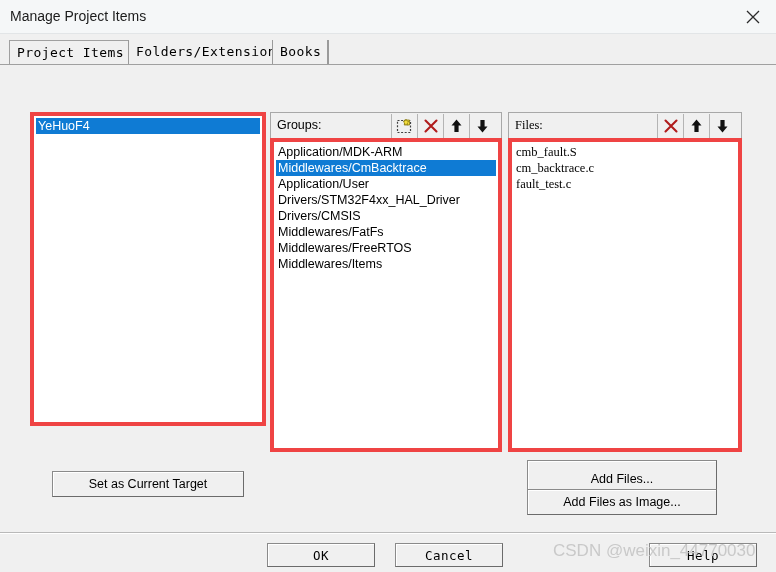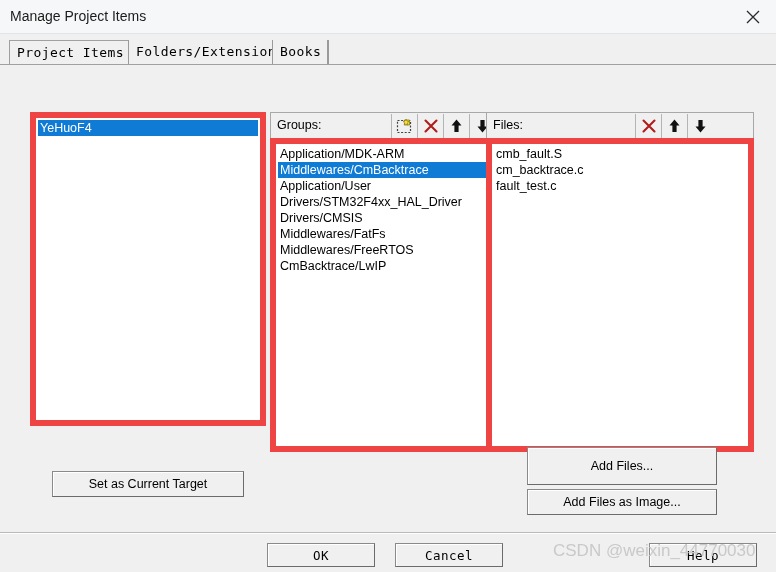--- a/index.html
+++ b/index.html
@@ -127,21 +127,21 @@
     background: #f0f0f0;
     border-left: 1px solid #b4b4b4;
     display: flex;
     align-items: center;
     justify-content: center;
     cursor: default;
   }
   .iconbtn svg { display: block; }
 
   .listbox {
-    border: 6px solid #ef4444;
+    border: 4px solid #ef4444;
     background: #ffffff;
     box-sizing: border-box;
     overflow: hidden;
     position: relative;
     padding-top: 1px;
   }
   .listbox-inner {
     position: absolute;
     left: 2px; right: 2px; top: 2px; bottom: 2px;
     background: #fff;
@@ -270,26 +270,26 @@
     </div>
     <div class="listbox" style="height:314px;">
       <div class="listbox-inner">
         <div class="li">Application/MDK-ARM</div>
         <div class="li selected">Middlewares/CmBacktrace</div>
         <div class="li">Application/User</div>
         <div class="li">Drivers/STM32F4xx_HAL_Driver</div>
         <div class="li">Drivers/CMSIS</div>
         <div class="li">Middlewares/FatFs</div>
         <div class="li">Middlewares/FreeRTOS</div>
-        <div class="li">CmBacktrace/LwIP</div>
+        <div class="li">Middlewares/Items</div>
       </div>
     </div>
   </div>
 
-  <div class="col" style="left:486px; width:268px;">
+  <div class="col" style="left:508px; width:234px;font-family:Liberation Serif, serif;">
     <div class="col-head">
       <div class="col-head-label">Files:</div>
       <div class="iconbtn" style="left:148px;">
         <svg width="16" height="16" viewBox="0 0 16 16">
           <path d="M2.5 2.5 L13.5 13.5 M13.5 2.5 L2.5 13.5" stroke="#b01c1c" stroke-width="2.1" fill="none" stroke-linecap="round"></path>
         </svg>
       </div>
       <div class="iconbtn" style="left:174px;">
         <svg width="15" height="16" viewBox="0 0 15 16">
           <path d="M7.5 1.5 L12.5 7.5 L9.6 7.5 L9.6 14 L5.4 14 L5.4 7.5 L2.5 7.5 Z" fill="#111"></path>
@@ -305,21 +305,21 @@
       <div class="listbox-inner">
         <div class="li">cmb_fault.S</div>
         <div class="li">cm_backtrace.c</div>
         <div class="li">fault_test.c</div>
       </div>
     </div>
   </div>
 
   <div class="pbtn" style="left:52px; top:405px; width:192px; height:26px;">Set as Current Target</div>
 
-  <div class="pbtn" style="left:527px; top:381px; width:190px; height:38px;">Add Files...</div>
+  <div class="pbtn" style="left:527px; top:394px; width:190px; height:38px;">Add Files...</div>
 
   <div class="pbtn" style="left:527px; top:423px; width:190px; height:26px;">Add Files as Image...</div>
 
 </div>
 
 <div class="footer-sep"></div>
 <div class="footer">
   <div class="pbtn mono" style="left:267px; top:9px; width:108px; height:24px;">OK</div>
   <div class="pbtn mono" style="left:395px; top:9px; width:108px; height:24px;">Cancel</div>
   <div class="pbtn mono" style="left:649px; top:9px; width:108px; height:24px;">Help</div>

